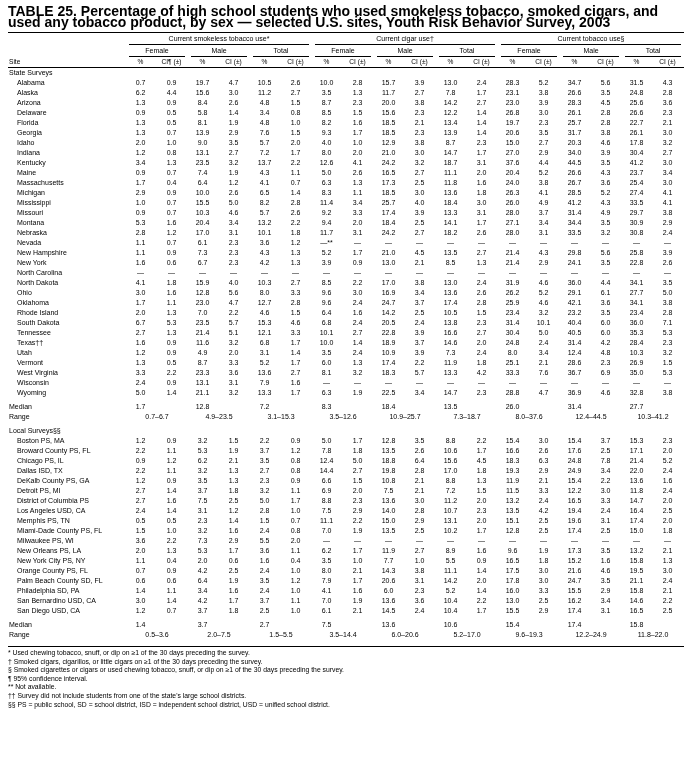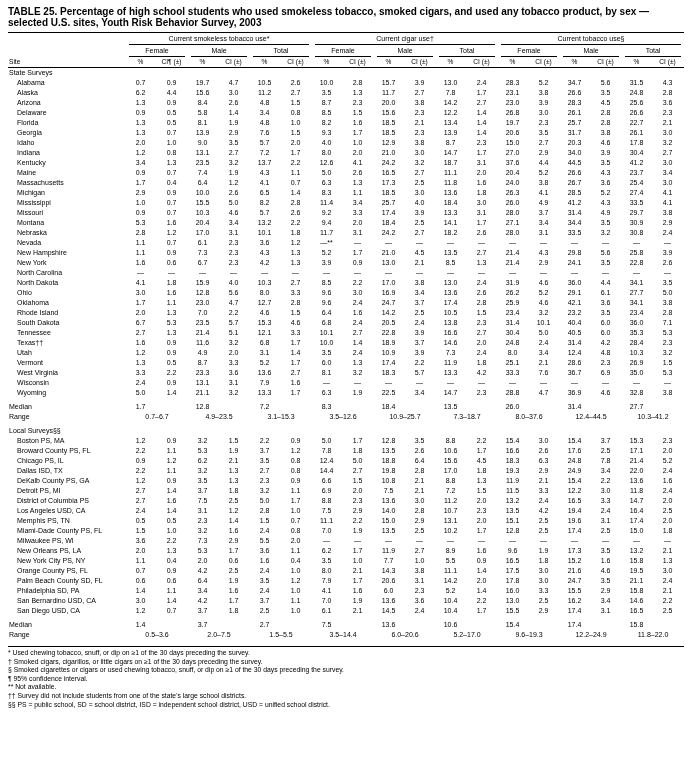--- a/index.html
+++ b/index.html
@@ -1,18 +1,18 @@
 <!DOCTYPE html>
 <html><head>
 <meta charset="utf-8">
 <style>
   html,body { margin:0; padding:0; background:#fff; color:#000; }
   body { width:692px; font-family:"Liberation Sans", sans-serif; }
   .page { padding:6px 8px 4px 8px; }
-  .title { font-size:10px; font-weight:bold; line-height:11px; margin-bottom:4px; }
+  .title { font-size:14px; font-weight:bold; line-height:11px; margin-bottom:4px; }
   table { border-collapse:collapse; table-layout:fixed; width:676px; border-top:1px solid #000; }
   col.c-site { width:118px; }
   col.c-pct { width:29px; }
   col.c-ci  { width:33px; }
   th, td { font-size:7px; line-height:10px; padding:0; margin:0; font-weight:normal; vertical-align:bottom; }
   thead th { text-align:center; }
   .ul { display:block; border-bottom:1px solid #000; margin:0 3px; padding-top:1px; text-align:center; white-space:nowrap; }
   tr[data-name="measure-header-row"] th { border-bottom:1px solid #000; font-size:6.6px; white-space:nowrap; }
   th.sitelabel { text-align:left; padding-left:1px; }
   td.sec { text-align:left; padding-left:1px; }

